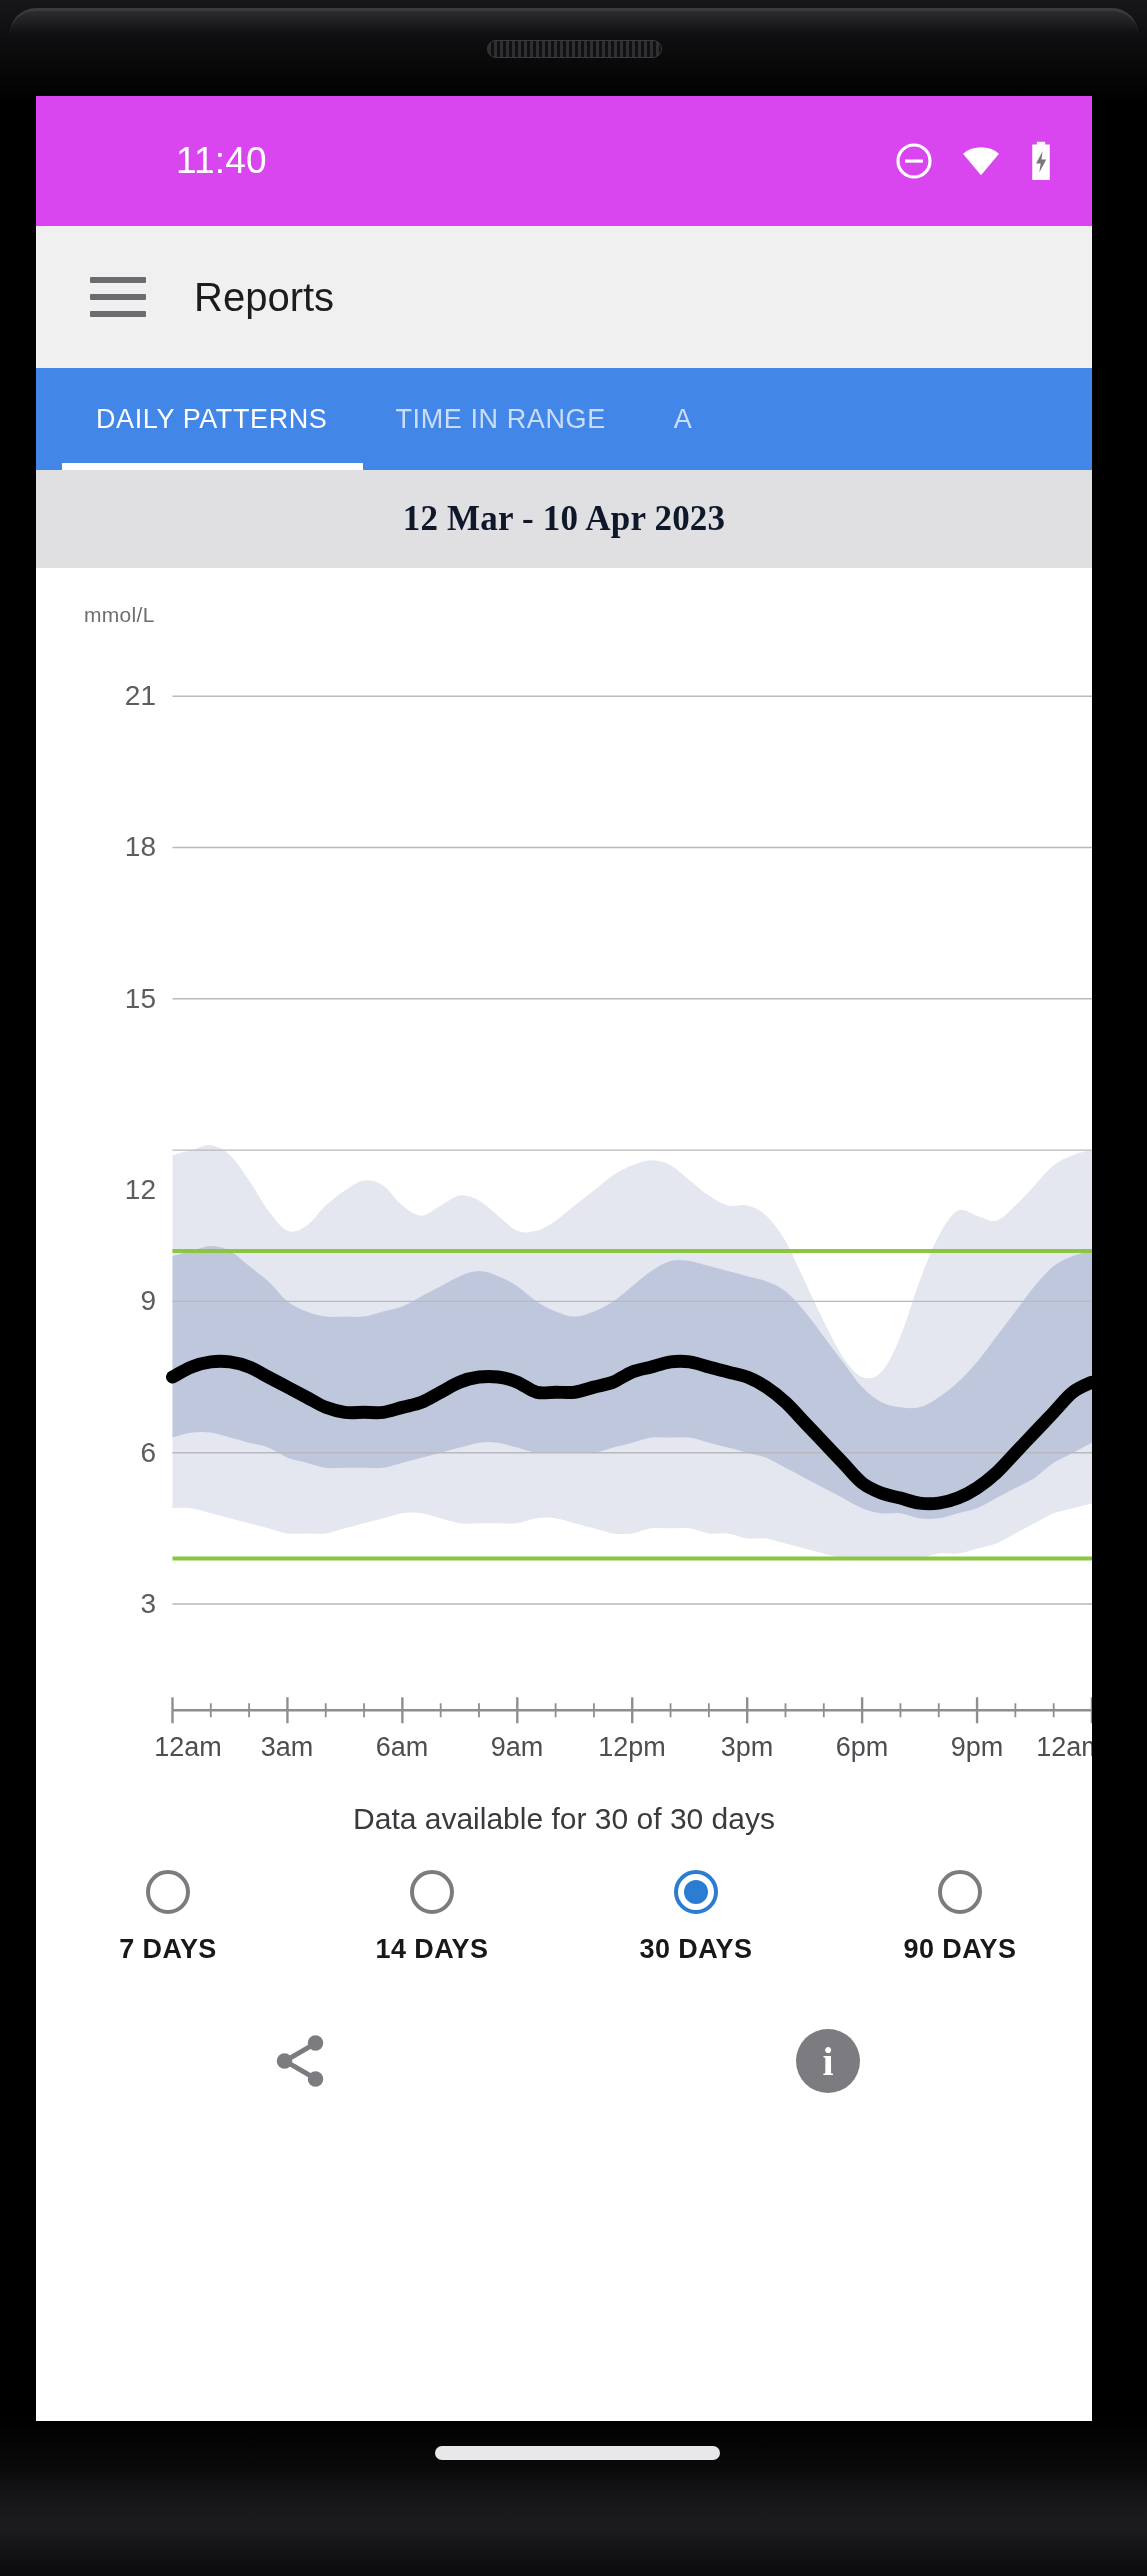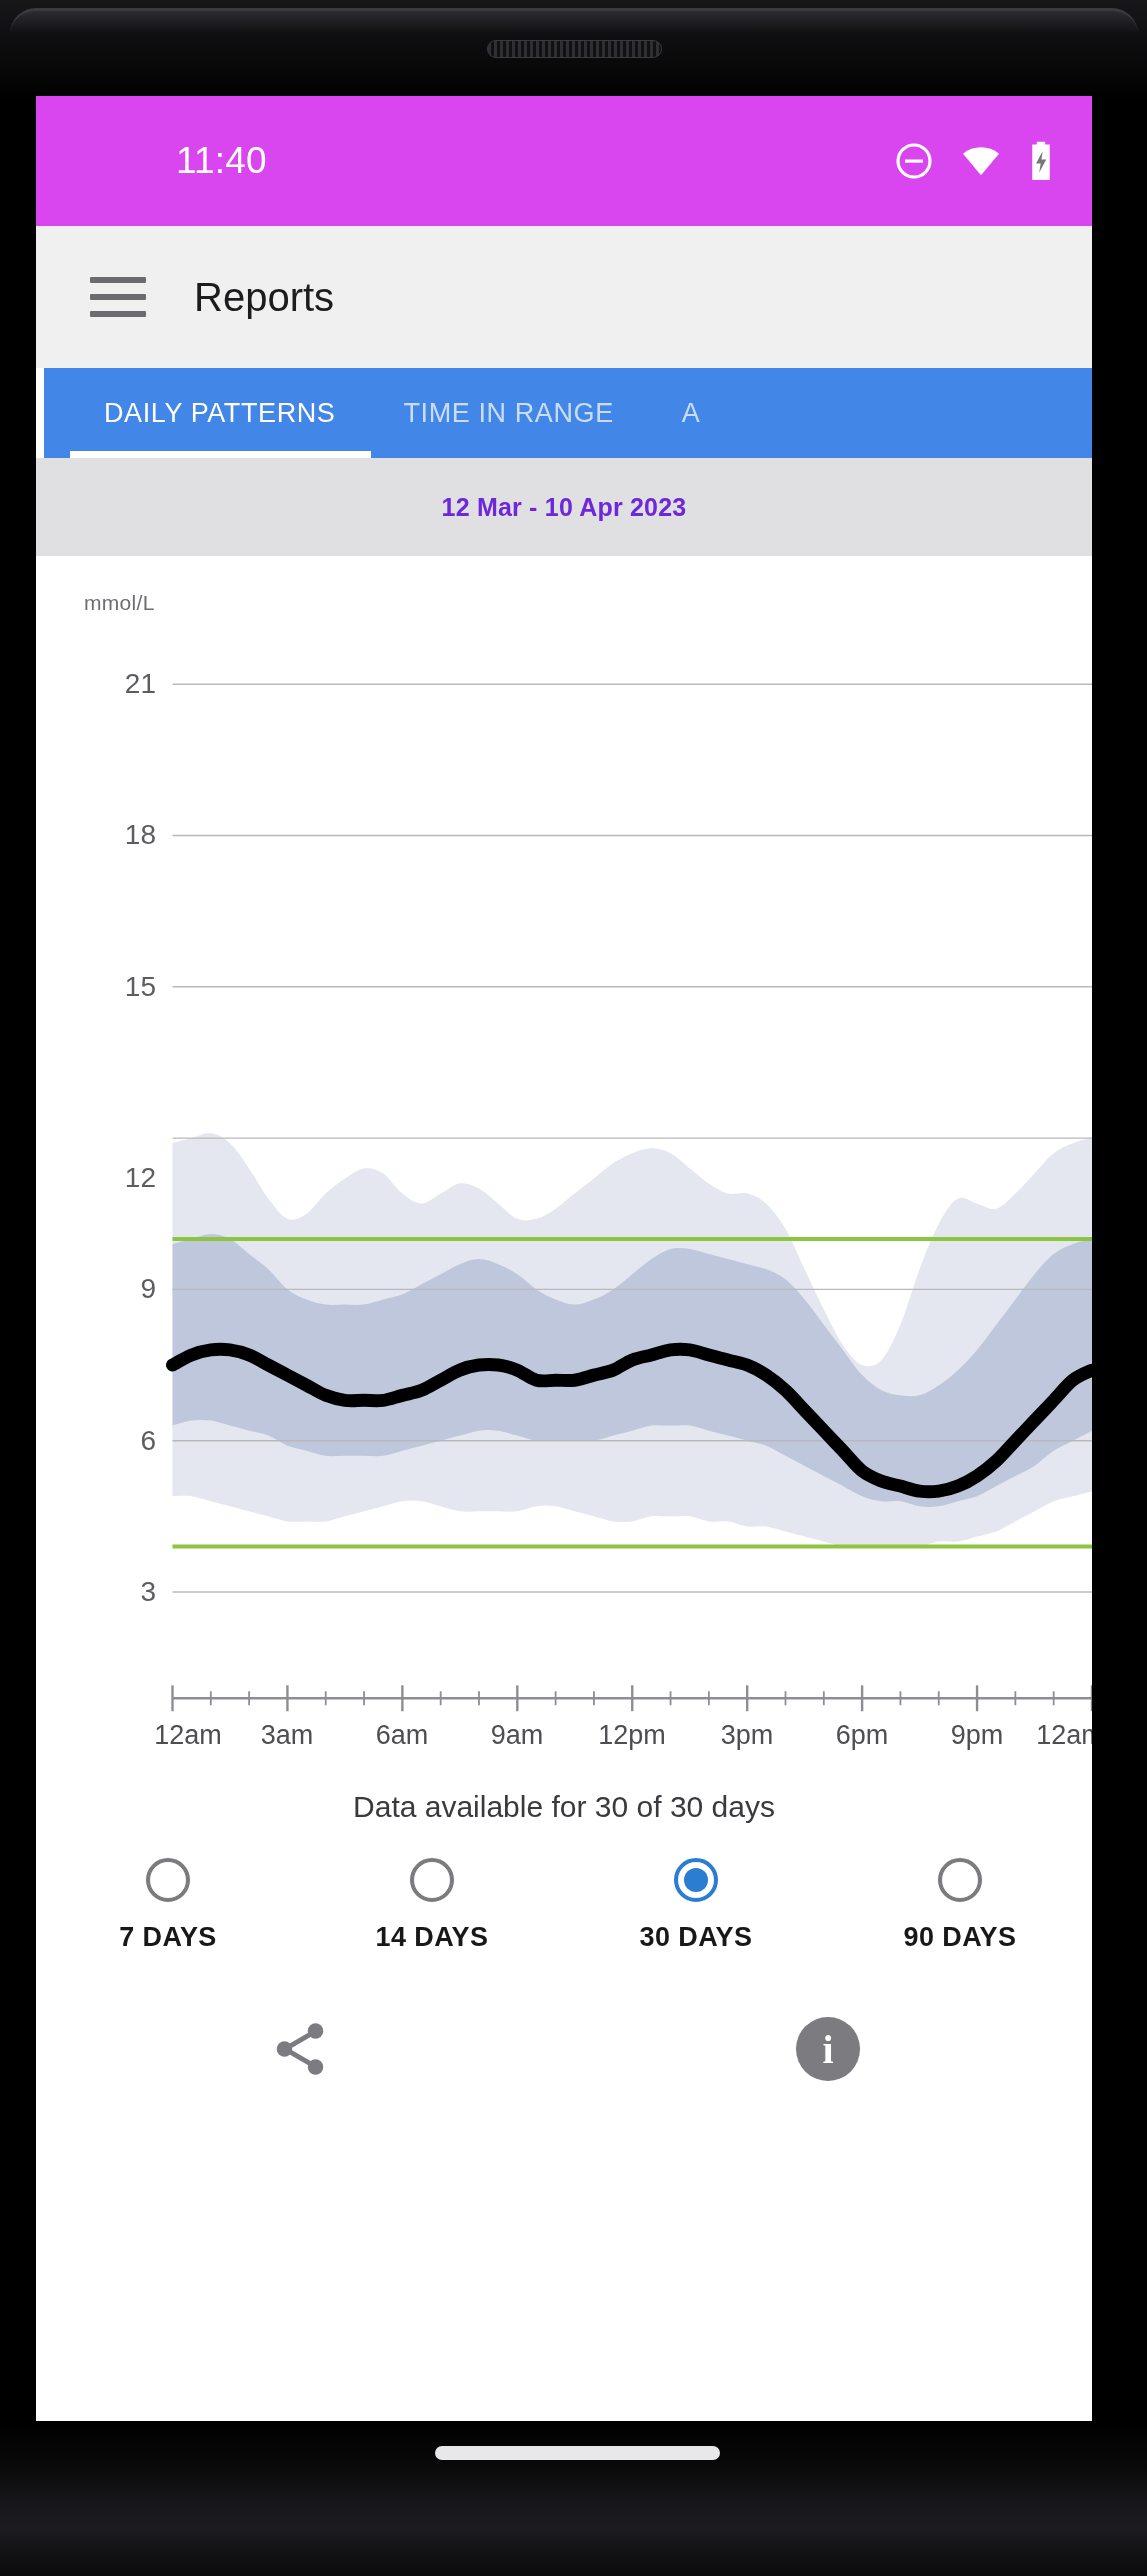--- a/index.html
+++ b/index.html
@@ -57,42 +57,41 @@
   #appbar {
     height: 142px; background:#f0f0f0;
     display:flex; align-items:center; gap:48px; padding-left: 54px;
   }
   #hamburger { width:56px; height:40px; display:flex; flex-direction:column; justify-content:space-between; cursor:pointer; }
   #hamburger i { display:block; height:6px; background:#6c6c70; border-radius:1px; }
   #appbar-title { font-size:40px; color:#1c1c1e; font-weight:400; }
 
   
   #tabbar {
-    position: relative; height: 90px; background:#4286e7;
+    position: relative; height: 102px; background:#4286e7;
     display:flex; align-items:center; overflow:hidden;
     padding-left: 26px;
-    margin-left: 8px;
   }
   .tab {
     flex: 0 0 auto; padding: 0 34px; height:110px;
     display:flex; align-items:center; justify-content:center;
     font-size:27px; letter-spacing:0.6px; color: rgba(255,255,255,.72);
     white-space: nowrap; cursor:pointer;
   }
   .tab.active { color:#ffffff; font-weight:500; }
   #tab-underline {
     position:absolute; left:26px; bottom:0; width:301px; height:7px; background:#ffffff;
   }
 
   
   #date-header {
     height: 98px; background:#e0e0e2;
     display:flex; align-items:center; justify-content:center;
   }
-  #date-range { font-size:25px; font-weight:700; color:#6d28d9; letter-spacing:0.2px; }
+  #date-range { font-size:35px; font-weight:700; color:#0f172a; letter-spacing:0.2px;font-family:Liberation Serif, serif; }
 
   
   #chart-wrap { position: relative; height: 1222px; background:#fff; }
   #yunit {
     position:absolute; left:48px; top:35px; font-size:21px; color:#6e6e72; letter-spacing:0.3px;
   }
   #plot { position:absolute; left:0; top:0; width:1056px; height:1222px; }
   .ytick-label {
     position:absolute; width:84px; text-align:right; font-size:28px; color:#5d5d61;
     transform: translateY(-50%);

